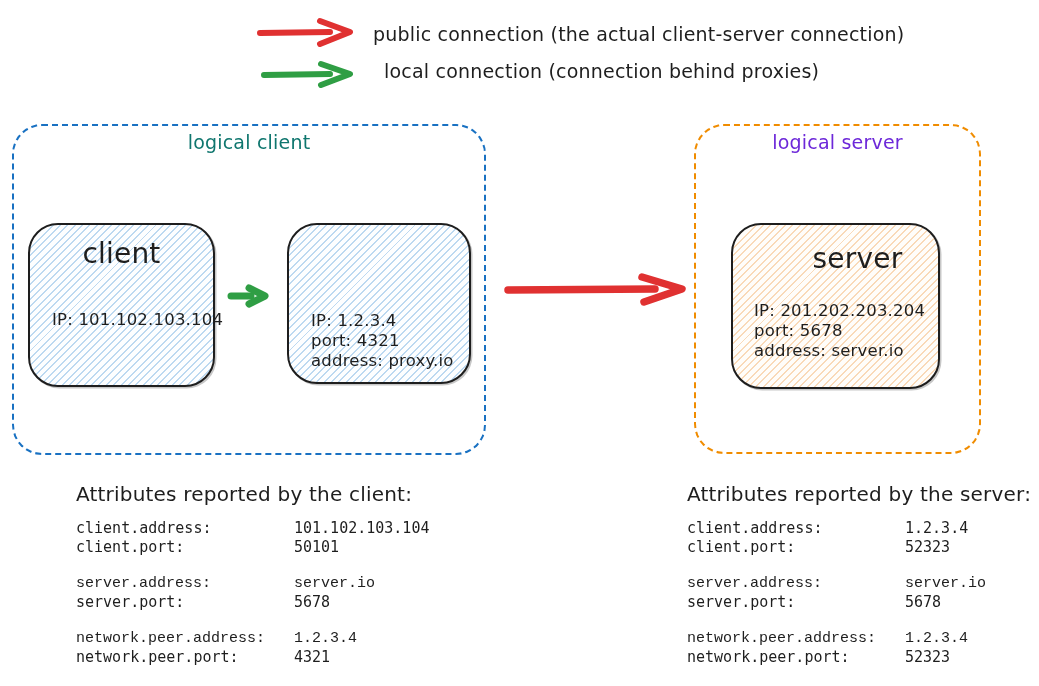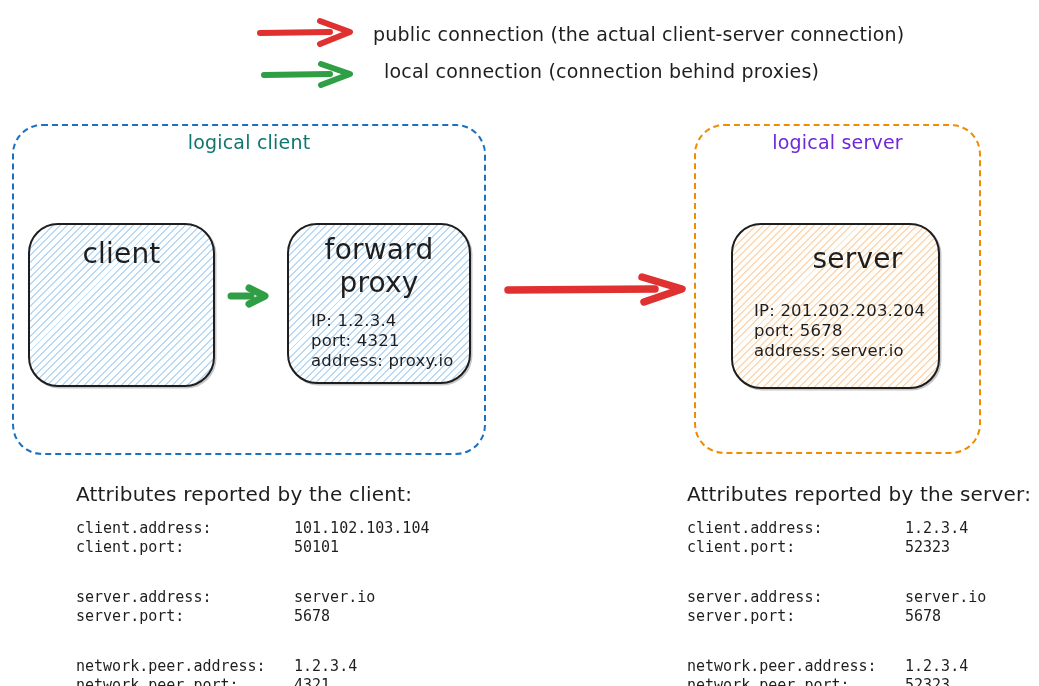--- a/index.html
+++ b/index.html
@@ -83,21 +83,21 @@
   .attr-block { width: 420px; }
   .attr-title { font-size: 20px; line-height: 26px; white-space: nowrap; }
   .attr-rows { margin-top: 12px; }
   .attr-row {
     display: flex;
     font-family: "DejaVu Sans Mono", monospace;
     font-size: 15px;
     line-height: 19px;
     white-space: nowrap;
   }
-  .attr-row.group-gap { margin-top: 31px; }
+  .attr-row.group-gap { margin-top: 17px; font-family: Liberation Mono, monospace; }
   .attr-key { width: 218px; flex: 0 0 218px; }
 
   svg { display: block; }
 </style>
 </head>
 <body>
 
 <div class="stage">
 
   <div class="abs" style="left:256px; top:17px; width:100px; height:30px;">
@@ -120,34 +120,34 @@
   </div>
   <div class="abs hand legend-label" style="left:384px; top:58px;">local connection (connection behind proxies)</div>
 
   <div class="abs logical-group client" style="left:12px; top:124px; width:474px; height:331px;">
     <div class="group-label client hand">logical client</div>
   </div>
 
   <div class="abs node blue-fill" style="left:28px; top:207px; width:187px; height:164px;">
     <div class="node-title hand" style="top:12px;">client</div>
     <div class="node-body hand" style="left:22px; top:85px;">
+      <div>IP: 101.102.103.104</div>
     </div>
   </div>
 
   <div class="abs" style="left:227px; top:283px; width:44px; height:26px;">
     <svg width="44" height="26" viewBox="0 0 44 26">
       <g fill="none" stroke-width="7" stroke-linecap="round" stroke-linejoin="round" stroke="#2f9e44">
         <line x1="4" y1="13" x2="24" y2="13"></line>
         <polyline points="22,5 38,13 22,21"></polyline>
       </g>
     </svg>
   </div>
 
   <div class="abs node blue-fill" style="left:287px; top:207px; width:184px; height:161px;">
-    <div class="node-title hand" style="top:8px; padding:0 34px;">forward proxy</div>
     <div class="node-body hand" style="left:22px; top:86px; line-height:20px;">
       <div>IP: 1.2.3.4</div>
       <div>port: 4321</div>
       <div>address: proxy.io</div>
     </div>
   </div>
 
   <div class="abs" style="left:503px; top:271px; width:186px; height:36px;">
     <svg width="186" height="36" viewBox="0 0 186 36">
       <g fill="none" stroke-width="7.5" stroke-linecap="round" stroke-linejoin="round" stroke="#e03131">

